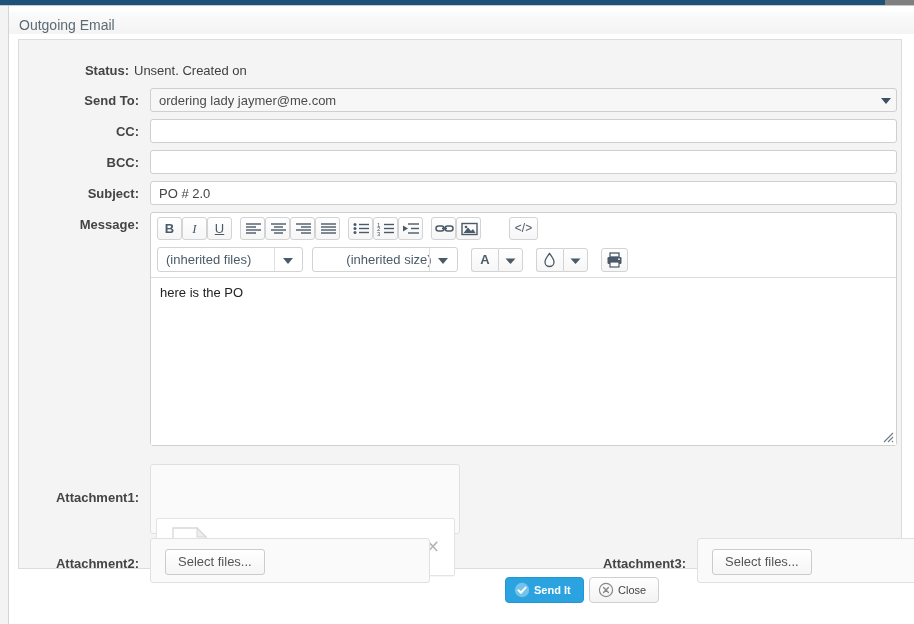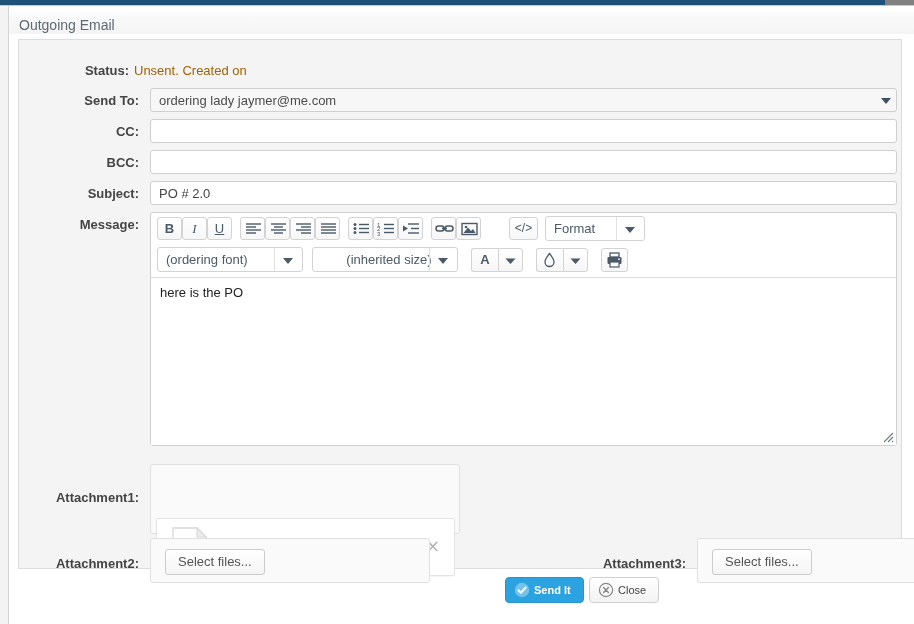--- a/index.html
+++ b/index.html
@@ -29,21 +29,21 @@
     border-bottom:1px solid #d8d8d8;}
   .titlebar .title{position:absolute;left:10px;top:5px;font-size:14px;color:#5d6a74;}
 
   
   .content{position:absolute;left:9px;top:34px;width:905px;height:590px;background:#ffffff;}
 
   
   .panel{position:absolute;left:9px;top:5px;width:884px;height:530px;
     background:#f4f4f4;border:1px solid #dcdcdc;box-sizing:border-box;}
   .lbl{position:absolute;text-align:right;font-weight:bold;color:#444;font-size:13px;}
-  .val{position:absolute;color:#a16207;font-size:13px;}
+  .val{position:absolute;color:#404040;font-size:13px;}
 
   
   .inp{position:absolute;box-sizing:border-box;height:24px;
     border:1px solid #cfcfcf;border-radius:3px;background:#fff;
     font-family:"Liberation Sans", sans-serif;font-size:13px;color:#444;
     padding:0 8px;line-height:22px;outline:none;}
   .inp.ro{background:#f7f7f7;color:#4c4c4c;padding-right:26px;}
   .caret{position:absolute;width:0;height:0;border-left:5px solid transparent;
     border-right:5px solid transparent;border-top:6px solid #3c4f63;}
 
@@ -231,30 +231,25 @@
           <div class="tb" style="left:305px;top:4px;width:25px;">
             <svg width="25" height="21" viewBox="0 0 25 21">
               <rect x="5" y="5.5" width="15" height="11" fill="none" stroke="#4a5a68" stroke-width="1.4"></rect>
               <circle cx="9" cy="9" r="1.3" fill="#4a5a68"></circle>
               <polygon points="6.5,15 11,9.5 14,13 16,11 18.5,15" fill="#4a5a68"></polygon>
               </svg>
           </div>
 
           <div class="tb" style="left:358px;top:4px;width:29px;font-size:12px;">&lt;/&gt;</div>
 
-          <div class="sel" style="left:394px;top:3px;width:100px;">
-            <span>Format</span>
-            <span class="scdiv"></span>
-            <span class="sc"></span>
-          </div>
         </div>
 
         <div class="tbrow" style="height:30px;">
           <div class="sel" style="left:6px;top:3px;width:146px;">
-            <span>(ordering font)</span>
+            <span>(inherited files)</span>
             <span class="scdiv"></span>
             <span class="sc"></span>
           </div>
           <div class="sel" style="left:161px;top:3px;width:146px;text-align:center;">
             <span>(inherited size)</span>
             <span class="scdiv"></span>
             <span class="sc"></span>
           </div>
 
           <div class="tb" style="left:320px;top:4px;width:27px;height:24px;line-height:22px;font-weight:bold;border-right:0;border-radius:3px 0 0 3px;">A</div>

